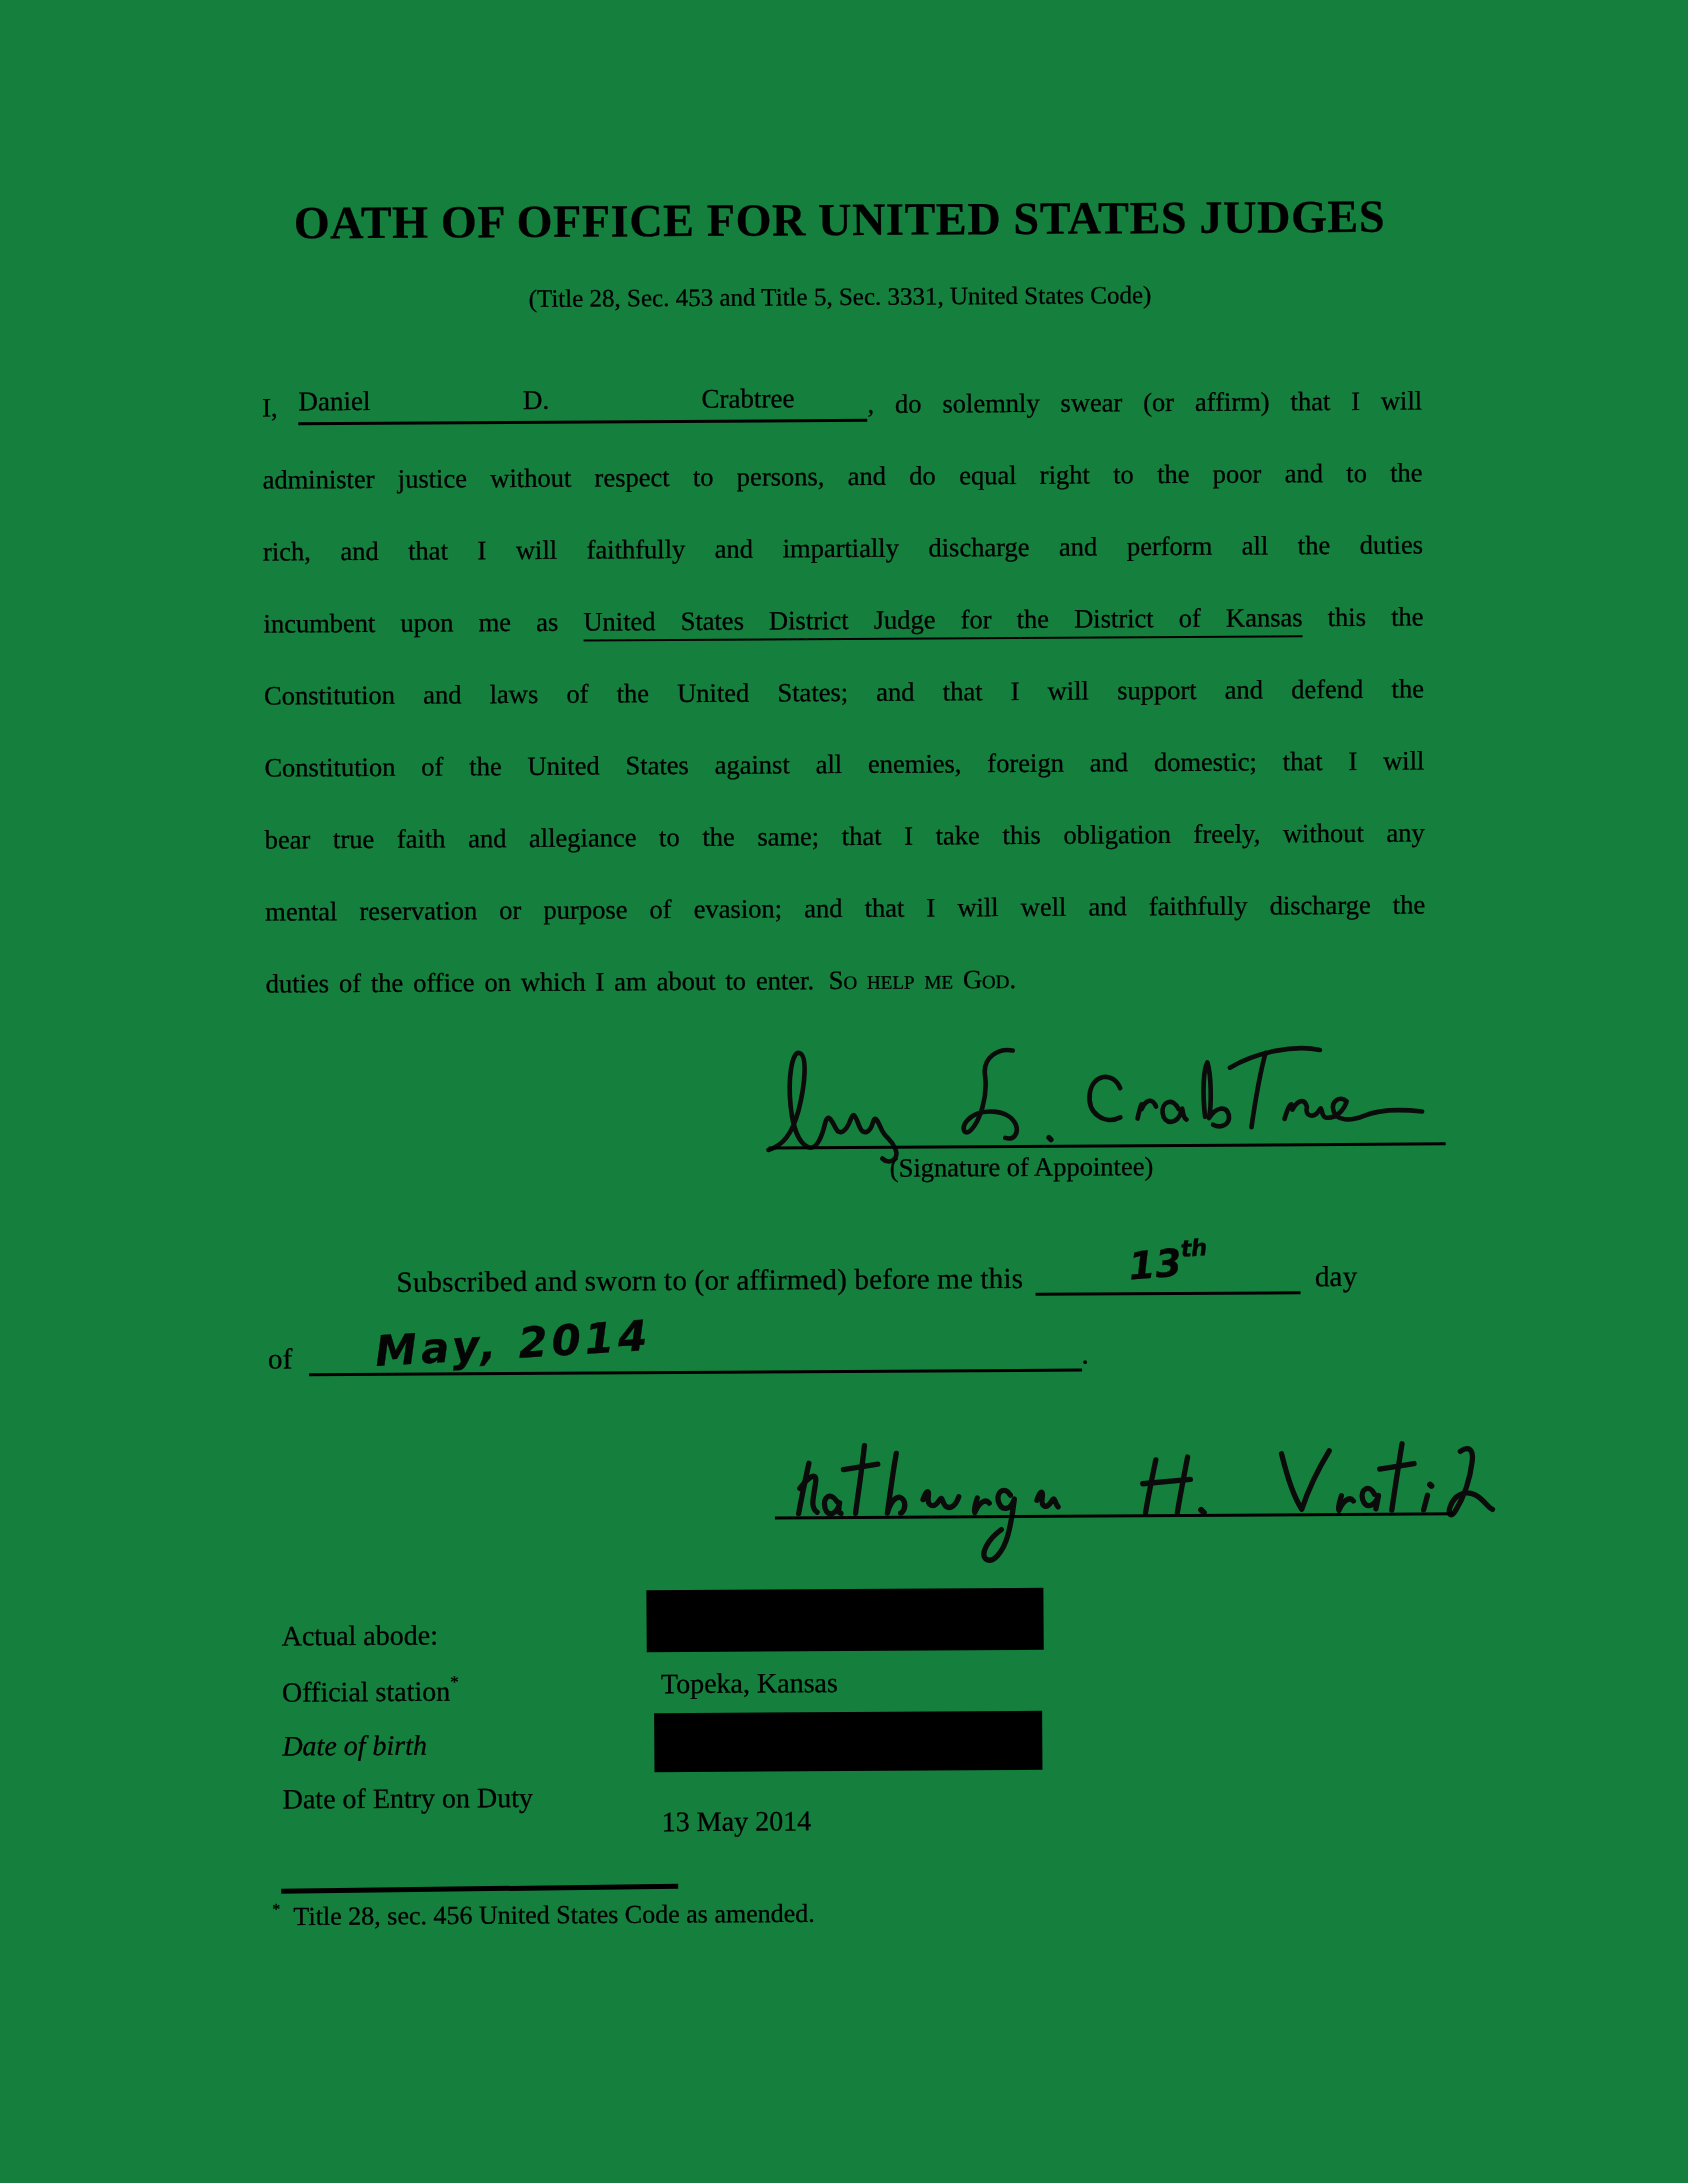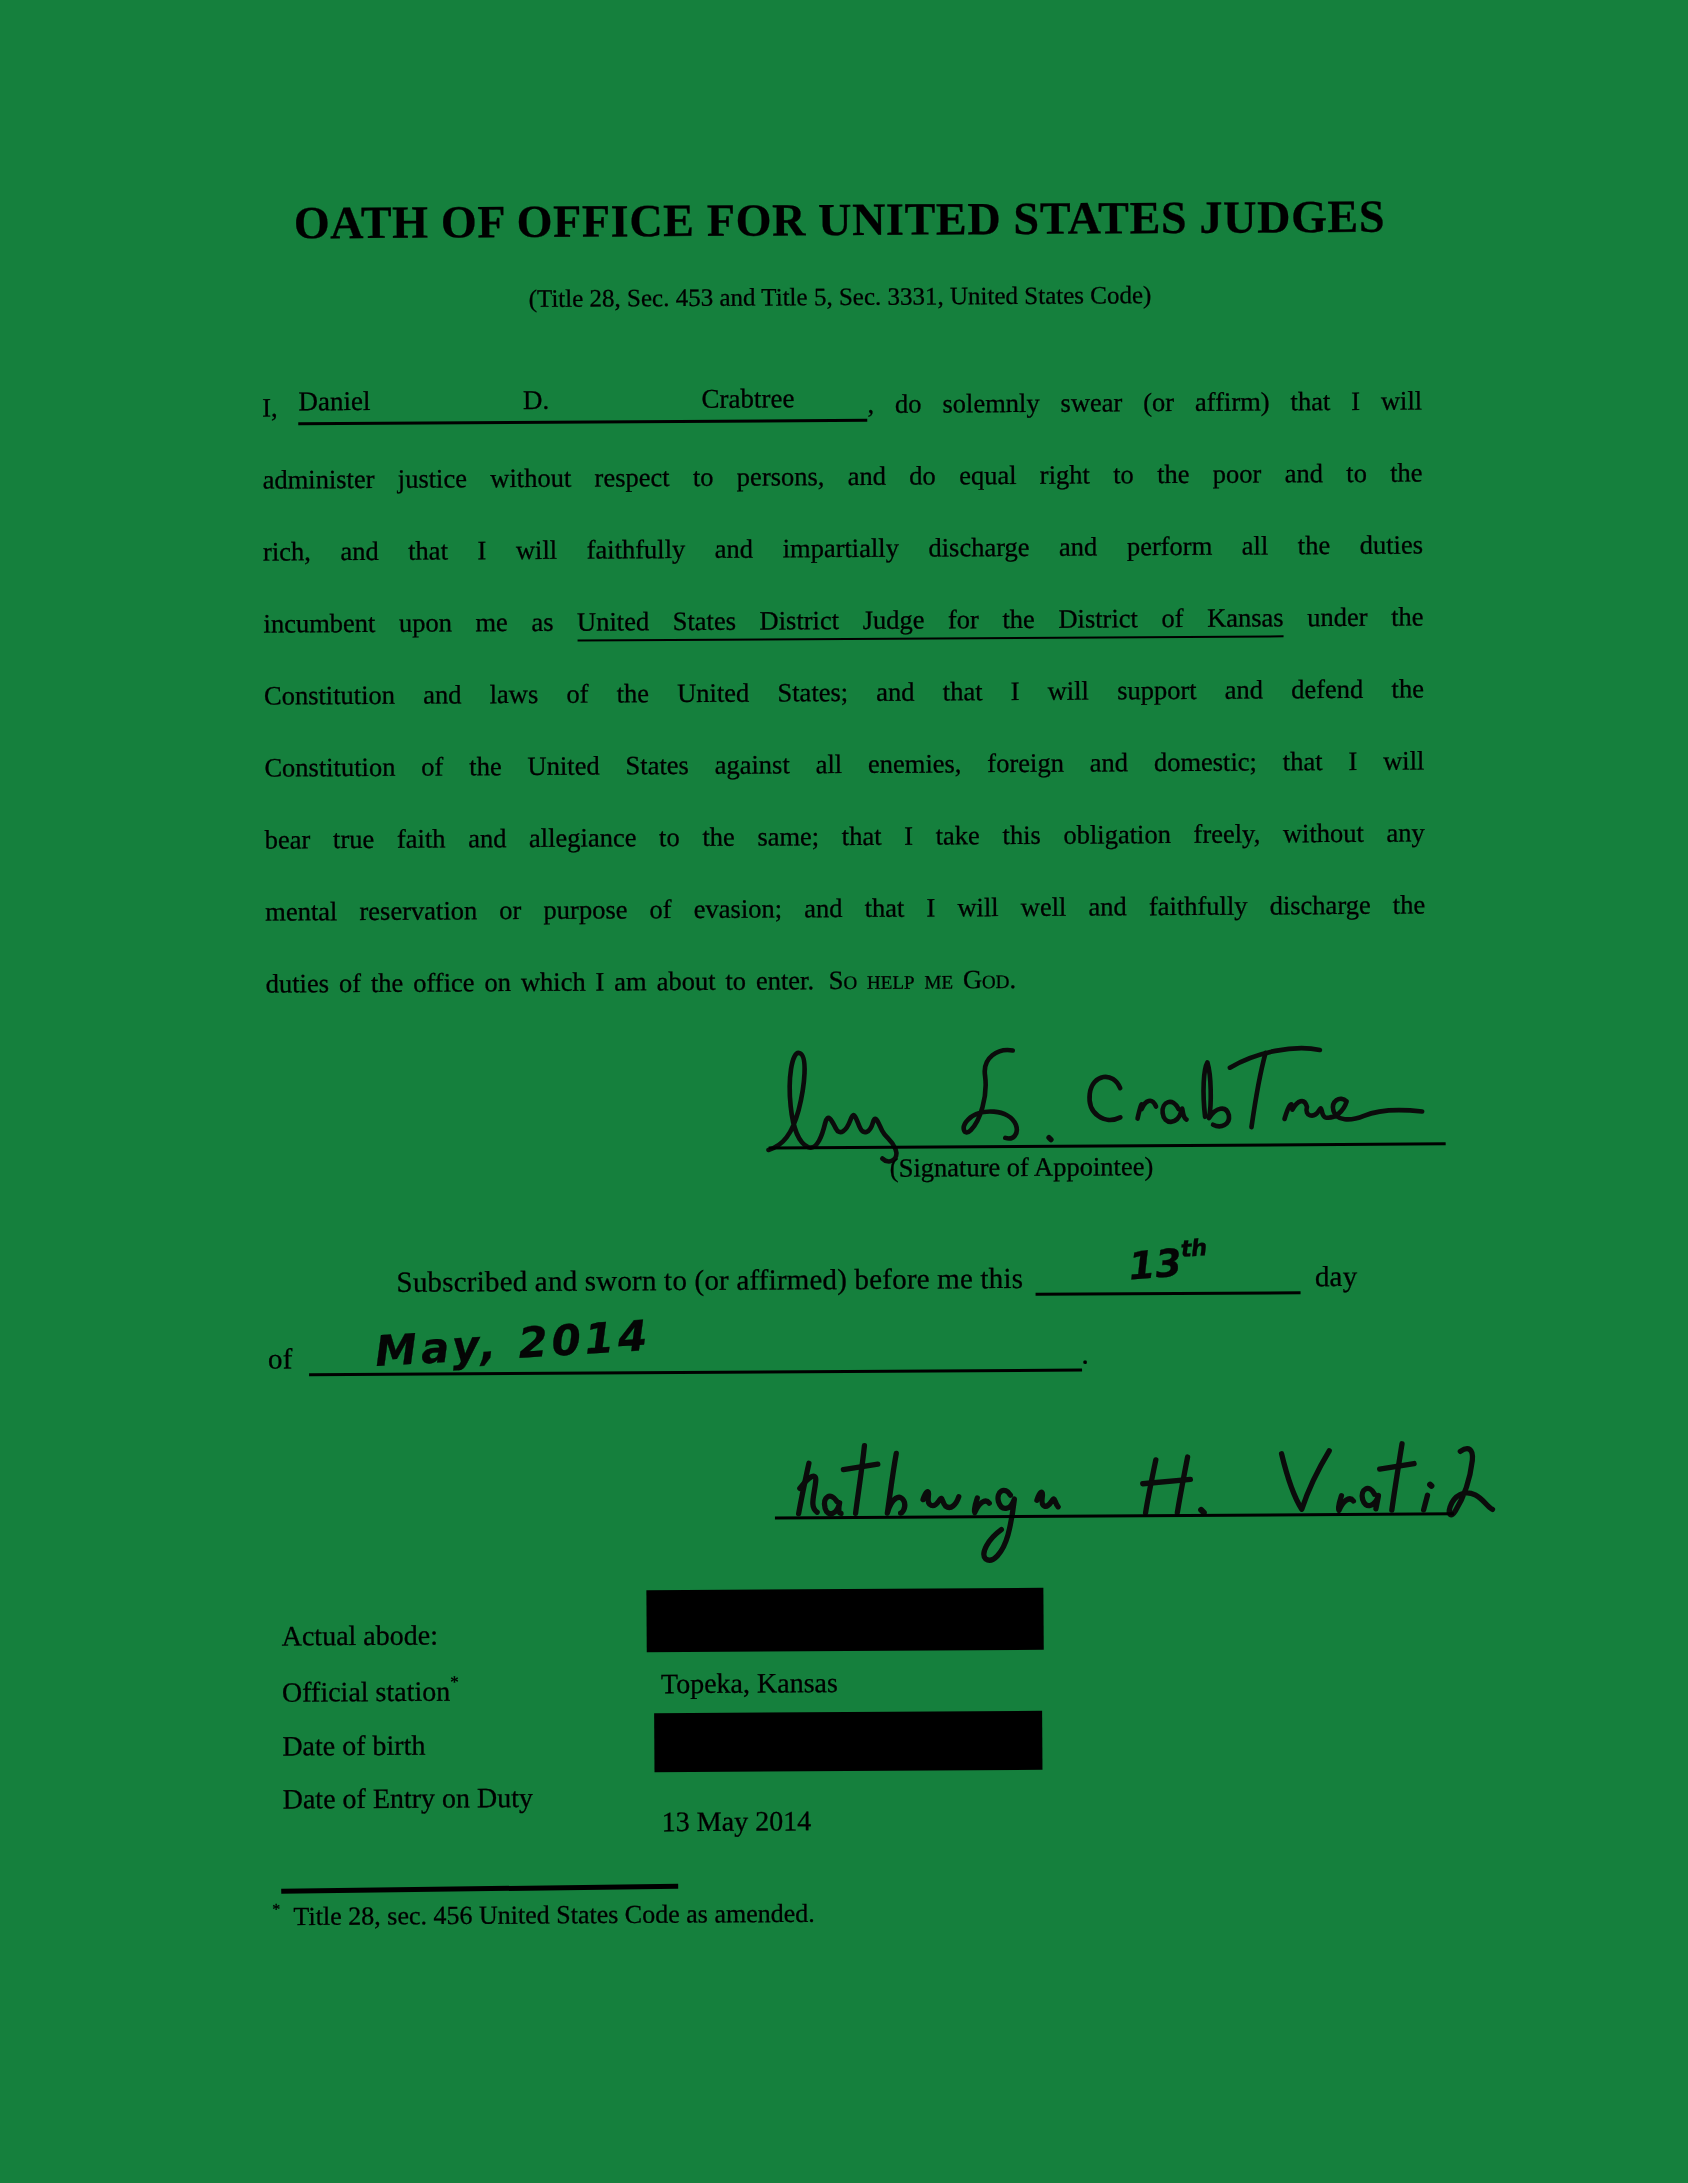--- a/index.html
+++ b/index.html
@@ -69,21 +69,21 @@
   .sig-b svg{position:absolute;left:0;top:0;}
   .sig-rule-b{position:absolute;left:16px;top:102px;width:679px;height:3.3px;background:#000;}
 
   .details{position:absolute;left:277px;top:1589px;width:1158px;font-size:28px;}
   .d-label{position:absolute;left:0;white-space:nowrap;}
   .d-label sup{font-size:17px;vertical-align:13.2px;}
   .d-value{position:absolute;left:379px;white-space:nowrap;}
   .redact{position:absolute;background:#000;}
   .redact-1{left:365px;top:0px;width:397px;height:62px;}
   .redact-2{left:372px;top:123px;width:388px;height:59px;}
-  .lab-1{top:28px;} .lab-2{top:81px;} .lab-3{top:138px;} .lab-4{top:191px;}
+  .lab-1{top:28px;} .lab-2{top:81px;} .lab-3{top:138px;font-style:italic;} .lab-4{top:191px;}
   .val-2{top:78px;} .val-4{top:188px;margin-top:28px;}
 
   .foot-rule{
     position:absolute;left:275px;top:1884px;width:397px;height:4.6px;background:#000;
     transform:rotate(-0.35deg);
   }
   .footnote{
     position:absolute;left:266px;top:1897px;font-size:26px;white-space:nowrap;
   }
   .footnote sup{font-size:16px;vertical-align:10.6px;margin-right:13.2px;}
@@ -97,21 +97,21 @@
   <div class="content ink">
 
     <div class="doc-title">OATH OF OFFICE FOR UNITED STATES JUDGES</div>
     <div class="doc-subtitle">(Title 28, Sec. 453 and Title 5, Sec. 3331, United States Code)</div>
 
     <div class="oath">
       <div class="oline"><span>I,</span>
         <span class="name-blank"><span class="fill">Daniel D. Crabtree</span></span><span>, do solemnly swear (or affirm) that I will</span></div>
       <div class="oline">administer justice without respect to persons, and do equal right to the poor and to the</div>
       <div class="oline">rich, and that I will faithfully and impartially discharge and perform all the duties</div>
-      <div class="oline"><span>incumbent upon me as</span> <span class="u-phrase">United States District Judge for the District of Kansas</span> <span>under the</span></div>
+      <div class="oline"><span>incumbent upon me as</span> <span class="u-phrase">United States District Judge for the District of Kansas</span> <span>this the</span></div>
       <div class="oline">Constitution and laws of the United States; and that I will support and defend the</div>
       <div class="oline">Constitution of the United States against all enemies, foreign and domestic; that I will</div>
       <div class="oline">bear true faith and allegiance to the same; that I take this obligation freely, without any</div>
       <div class="oline">mental reservation or purpose of evasion; and that I will well and faithfully discharge the</div>
       <div class="oline last"><span>duties of the office on which I am about to enter.</span><span class="smallcaps">So help me God.</span></div>
     </div>
 
     <div class="sig-a">
       <svg width="702" height="139" viewBox="0 0 1060 210" aria-label="Daniel D. Crabtree">
         <path class="sig-path" stroke-width="7" d="M28,182 C50,176 64,158 74,122 C84,84 88,40 76,36 C64,32 58,76 62,116 C65,148 74,172 88,178 C102,184 110,158 114,142 C118,126 124,138 130,150 C136,162 146,154 152,138 C158,122 160,134 166,148 C172,162 182,156 186,142 C190,128 194,142 200,154 C206,166 214,166 220,182 C226,198 210,206 200,196"></path>

